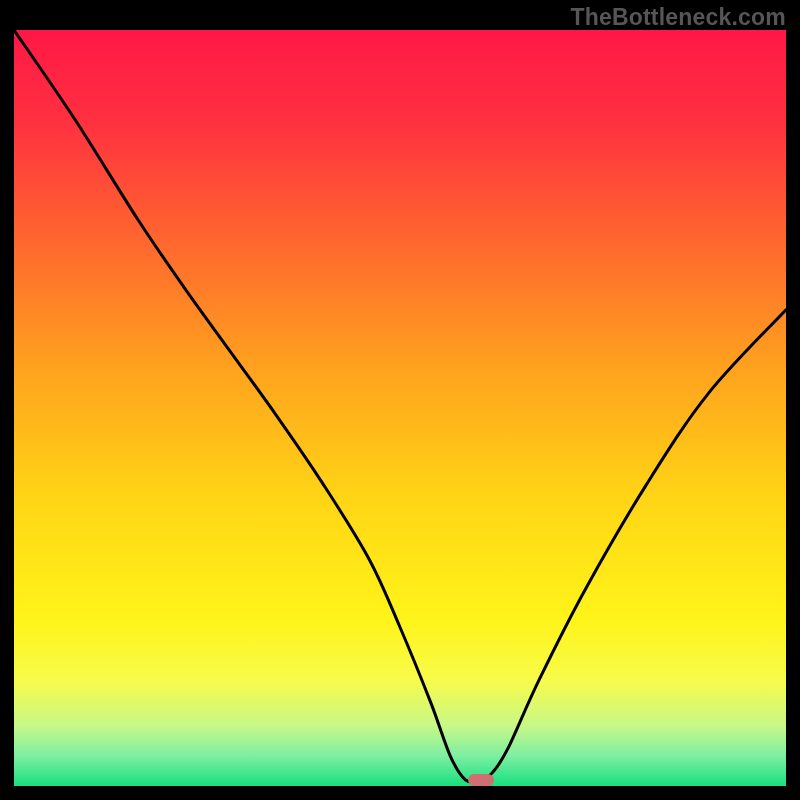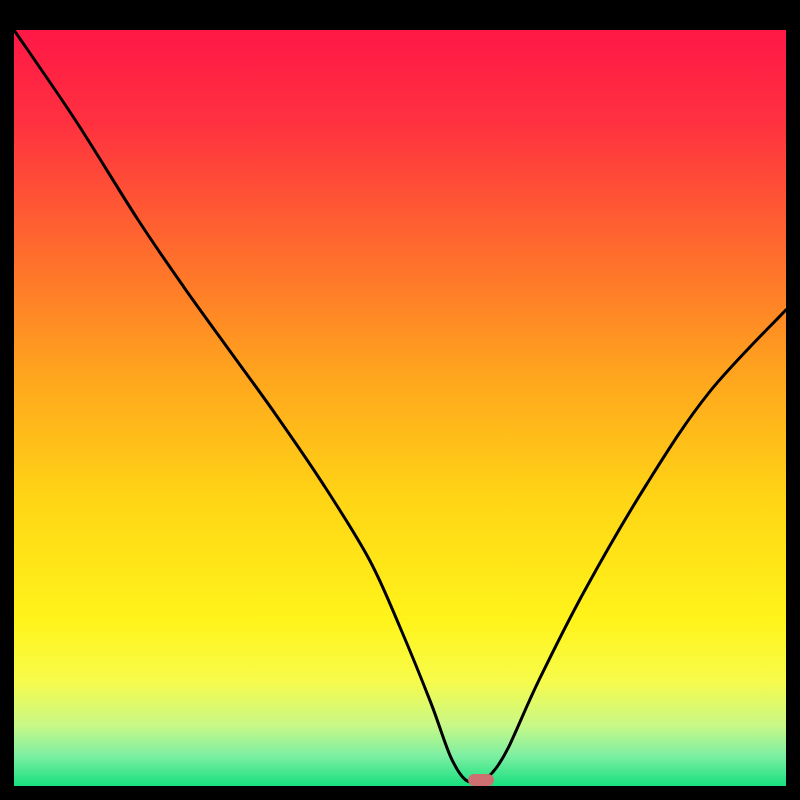--- a/index.html
+++ b/index.html
@@ -36,20 +36,21 @@
   svg {
     display: block;
     width: 100%;
     height: 100%;
   }
 </style>
 </head>
 <body>
 
 <div class="frame">
+  <div class="watermark">TheBottleneck.com</div>
   <div class="plot">
     <svg viewBox="0 0 772 756" preserveAspectRatio="none">
       <defs>
         <linearGradient id="bg-grad" x1="0" y1="0" x2="0" y2="1">
             <stop offset="0%" stop-color="#ff1846"></stop>
             <stop offset="12%" stop-color="#ff3040"></stop>
             <stop offset="30%" stop-color="#ff6e2c"></stop>
             <stop offset="45%" stop-color="#ffa31e"></stop>
             <stop offset="62%" stop-color="#ffd515"></stop>
             <stop offset="78%" stop-color="#fff41a"></stop>

